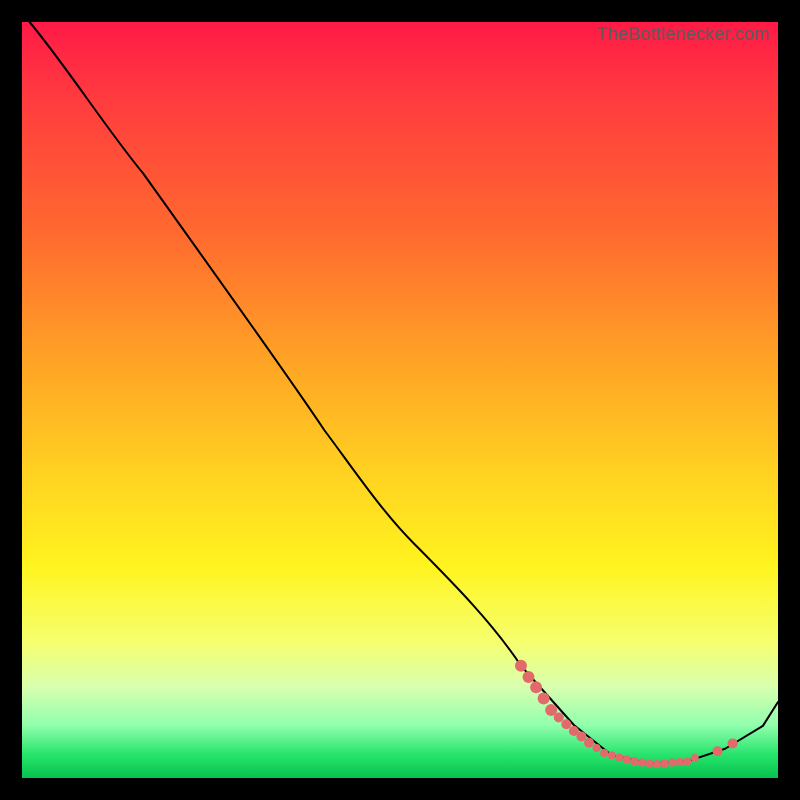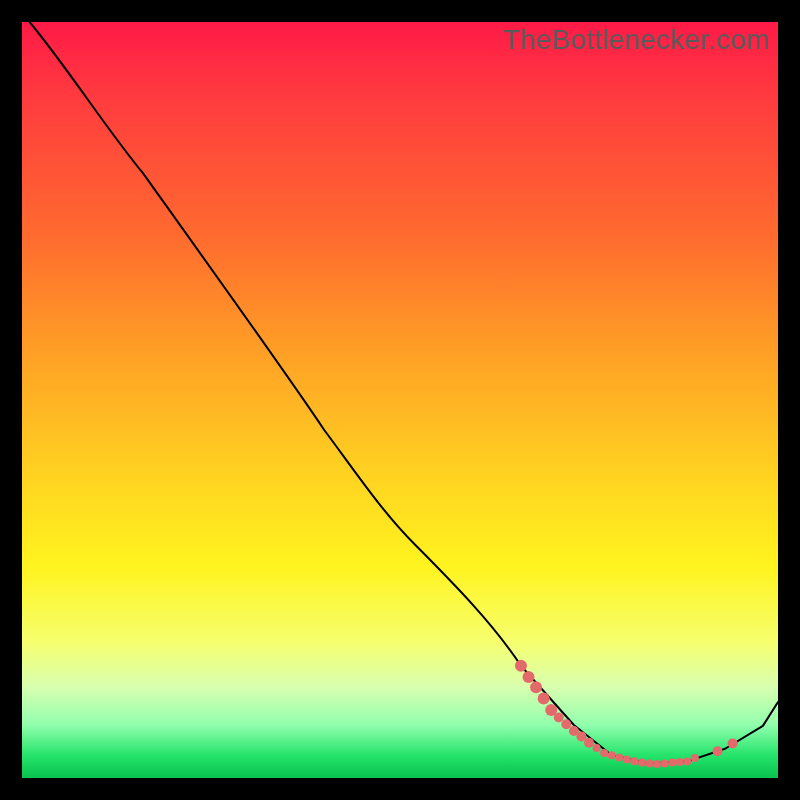--- a/index.html
+++ b/index.html
@@ -37,21 +37,21 @@
       #91ffad 93%,
       #25e36b 97%,
       #08c24e 100%
     );
   }
   .watermark {
     position: absolute;
     top: 2px;
     right: 8px;
     color: #5a5a5a;
-    font-size: 28px;
+    font-size: 18px;
     letter-spacing: 0.2px;
     font-weight: 400;
     user-select: none;
   }
   svg.curve {
     position: absolute;
     left: 0;
     top: 0;
     width: 756px;
     height: 756px;

